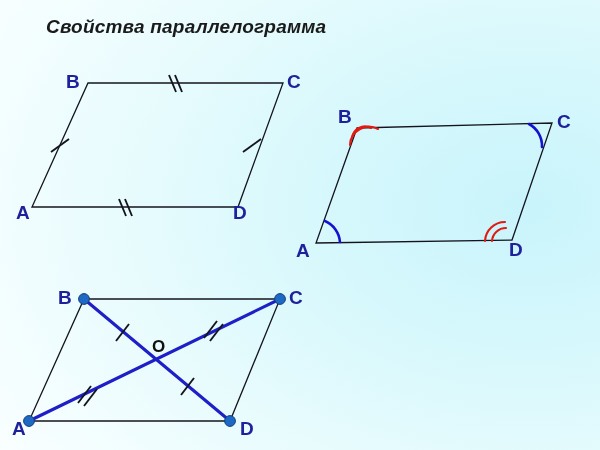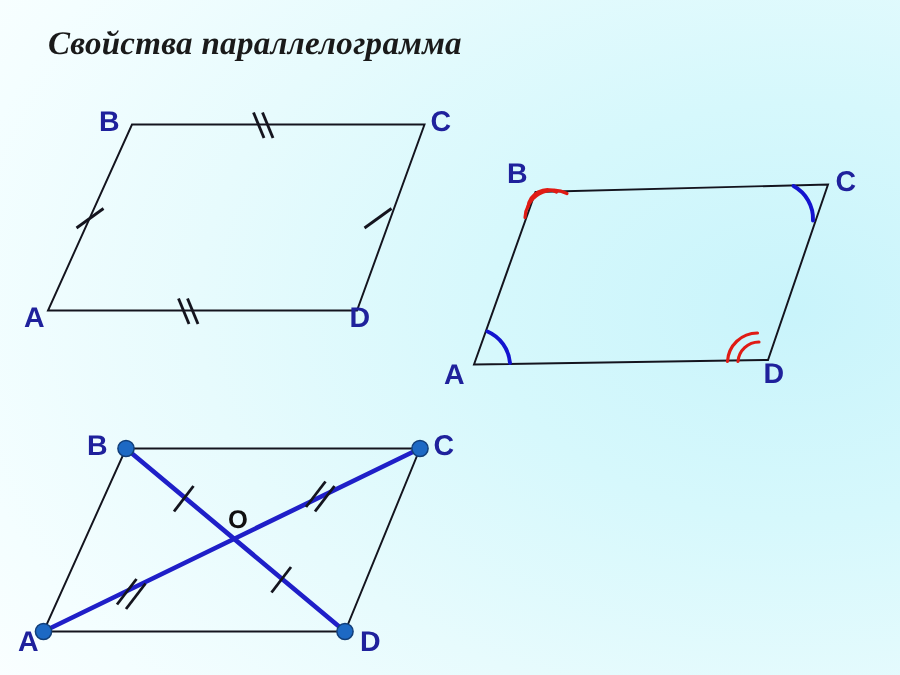--- a/index.html
+++ b/index.html
@@ -19,29 +19,28 @@
   }
   #slide svg {
     position: absolute;
     left: 0;
     top: 0;
     width: 600px;
     height: 450px;
   }
   .slide-title {
     position: absolute;
-    left: 32px;
+    left: 46px;
     top: 16px;
-    font-size: 22px;
+    font-size: 19px;
     font-weight: bold;
     font-style: italic;
     color: #1a1a1a;
     letter-spacing: 0.2px;
     white-space: nowrap;
-    font-family: Liberation Serif, serif;
   }
   .vlabel {
     position: absolute;
     font-size: 19px;
     font-weight: bold;
     color: #1f219c;
     line-height: 1;
     white-space: nowrap;
   }
   .olabel {

